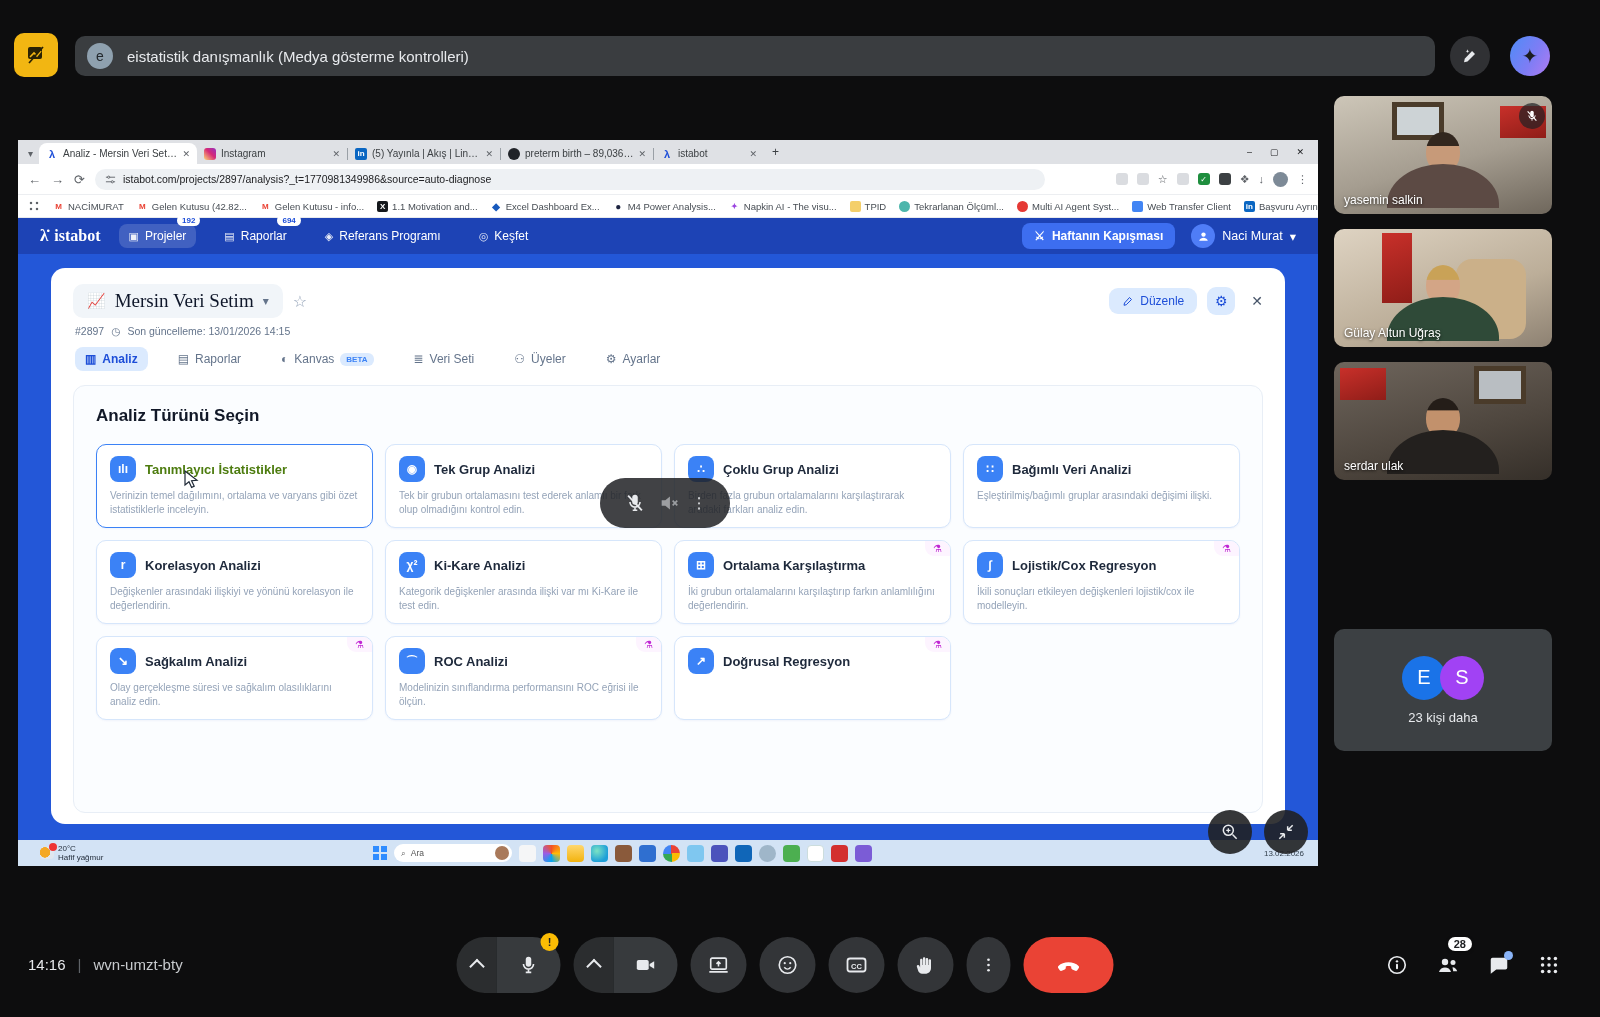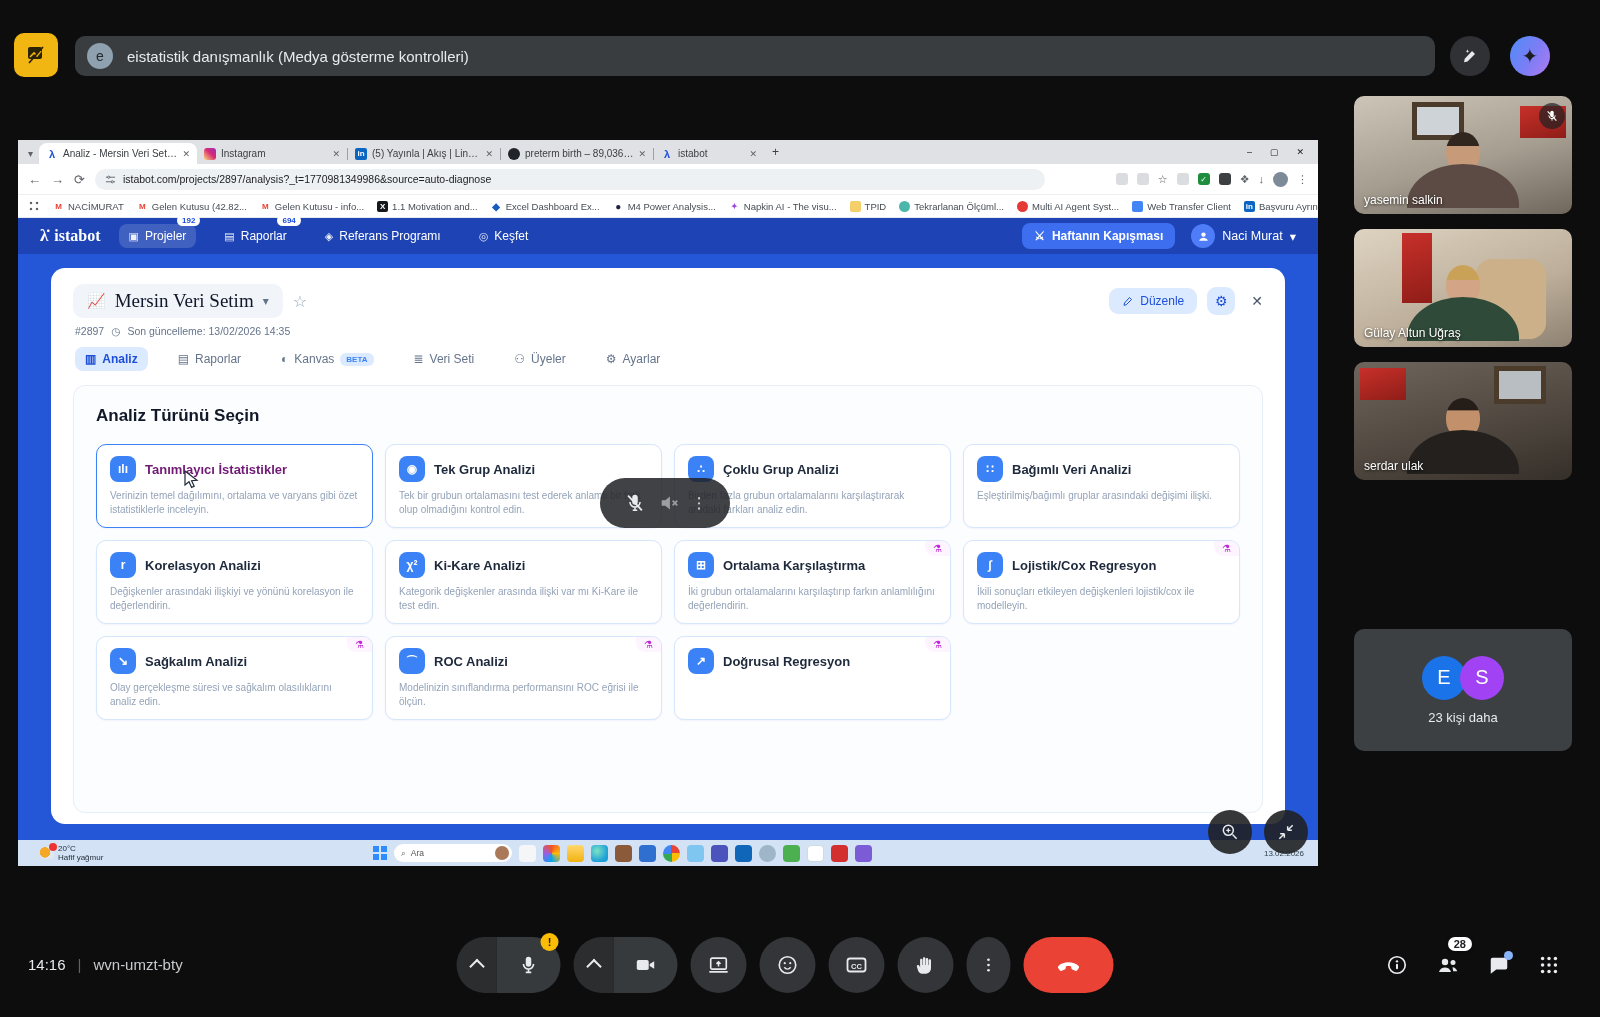--- a/index.html
+++ b/index.html
@@ -92,21 +92,21 @@
               padding:18px 22px;box-sizing:border-box;}
   .sect-title{font-size:17px;font-weight:bold;color:#111827;margin:2px 0 18px 0;}
   .cardgrid{display:grid;grid-template-columns:repeat(4,1fr);gap:12px;}
   .acard{position:relative;background:#fff;border:1px solid #d6e6fb;border-radius:10px;height:84px;
          padding:11px 13px;box-sizing:border-box;box-shadow:0 1px 2px rgba(30,64,175,.05);}
   .acard.active{border:1.5px solid #3b82f6;}
   .acard-top{display:flex;align-items:center;gap:9px;}
   .acard-ic{width:26px;height:26px;border-radius:8px;background:#3b82f6;color:#fff;font-size:12px;font-weight:bold;
             display:flex;align-items:center;justify-content:center;flex:none;}
   .acard-t{font-size:13px;font-weight:bold;color:#1e293b;}
-  .acard.active .acard-t{color:#701a75;}
+  .acard.active .acard-t{color:#4d7c0f;}
   .acard-d{font-size:10px;color:#94a3b8;line-height:1.4;margin-top:7px;}
   .flaskb{position:absolute;top:0;right:0;background:#fdf4ff;color:#c026d3;font-size:10px;
           padding:2px 8px;border-radius:0 9px 0 9px;}
   
   .share-pill{position:absolute;left:600px;top:478px;width:130px;height:50px;border-radius:26px;
               background:rgba(32,33,36,.85);display:flex;align-items:center;justify-content:center;gap:12px;z-index:30;}
   .share-pill .dim{opacity:.55;}
   .share-pill .vdots{color:#e8eaed;font-size:15px;}
   .zoombtns{position:absolute;left:1208px;top:810px;display:flex;gap:12px;z-index:30;}
   .zbtn{width:44px;height:44px;border-radius:50%;background:rgba(32,33,36,.9);display:flex;align-items:center;justify-content:center;}
@@ -119,21 +119,21 @@
   .wic:after{content:"";position:absolute;right:-3px;top:-4px;width:8px;height:8px;border-radius:50%;background:#e33;}
   .tb-center{position:absolute;left:355px;display:flex;align-items:center;gap:7px;height:26px;}
   .winlogo{width:14px;height:14px;display:grid;grid-template-columns:6px 6px;grid-gap:1.5px;}
   .winlogo i{background:#2f8cff;display:block;height:6px;}
   .searchpill{width:118px;height:18px;background:#fff;border-radius:9px;display:flex;align-items:center;gap:5px;
               padding:0 3px 0 7px;font-size:8.5px;color:#555;box-sizing:border-box;}
   .searchpill .sav{margin-left:auto;width:14px;height:14px;border-radius:50%;background:#a9795a;}
   .tbi{width:17px;height:17px;border-radius:4px;flex:none;}
   .tbdate{margin-left:auto;margin-right:14px;font-size:8px;color:#33404d;}
   
-  .tile{position:absolute;left:1334px;width:218px;height:118px;border-radius:10px;overflow:hidden;margin-left:20px;}
+  .tile{position:absolute;left:1334px;width:218px;height:118px;border-radius:10px;overflow:hidden;}
   .tile .nm{position:absolute;left:10px;bottom:7px;color:#fff;font-size:12px;text-shadow:0 1px 3px rgba(0,0,0,.8);z-index:5;}
   .tile .micoff{position:absolute;right:7px;top:7px;width:26px;height:26px;border-radius:50%;background:rgba(32,33,36,.7);
                 display:flex;align-items:center;justify-content:center;z-index:5;}
   .tile .speak{position:absolute;right:7px;top:7px;width:26px;height:26px;border-radius:50%;background:#4e8df7;
                display:flex;align-items:center;justify-content:center;gap:2px;z-index:5;}
   .speak i{width:3px;background:#fff;border-radius:2px;display:block;}
   .person{position:absolute;left:50%;bottom:6px;transform:translateX(-50%);z-index:2;}
   .person .head{width:34px;height:40px;border-radius:50% 50% 46% 46%;margin:0 auto;}
   .person .bod{width:112px;height:44px;border-radius:55% 55% 0 0/100% 100% 0 0;margin-top:-8px;}
   .flagR{position:absolute;width:46px;height:32px;background:linear-gradient(160deg,#c8302a,#8f1d18);z-index:1;}
@@ -370,21 +370,21 @@
             </div>
             <div class="gear-btn">
                 <span>⚙</span>
               </div>
             <span class="close-x">✕</span>
           </div>
         </div>
         <div class="meta-row">
           <span>#2897</span>
           <span>◷</span>
-          <span>Son güncelleme: 13/02/2026 14:35</span>
+          <span>Son güncelleme: 13/01/2026 14:15</span>
         </div>
         <div class="ptabs">
           <div class="ptab active">
               <span>▥</span>
               <span>Analiz</span>
             </div>
           <div class="ptab">
               <span>▤</span>
               <span>Raporlar</span>
             </div>

